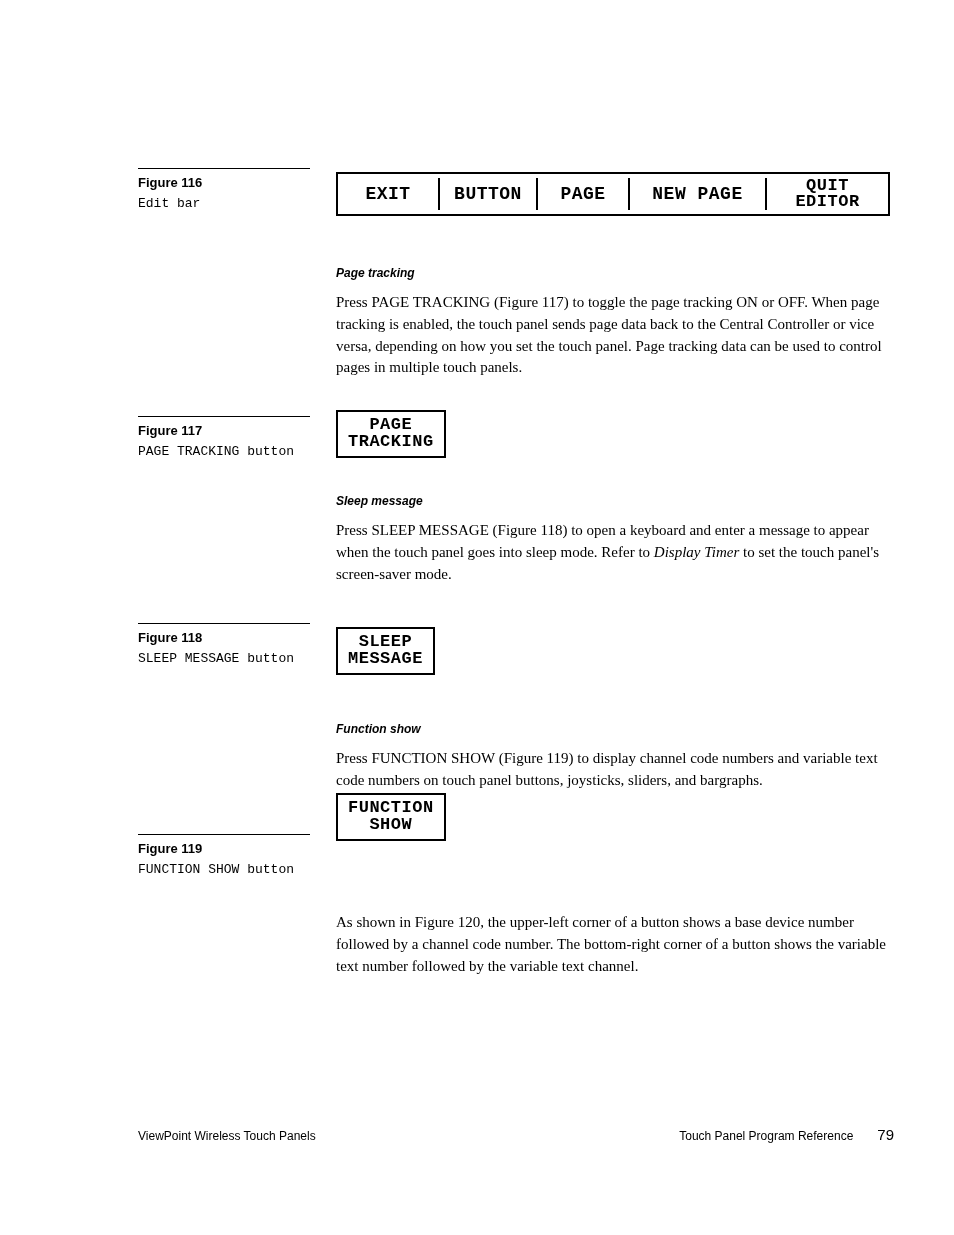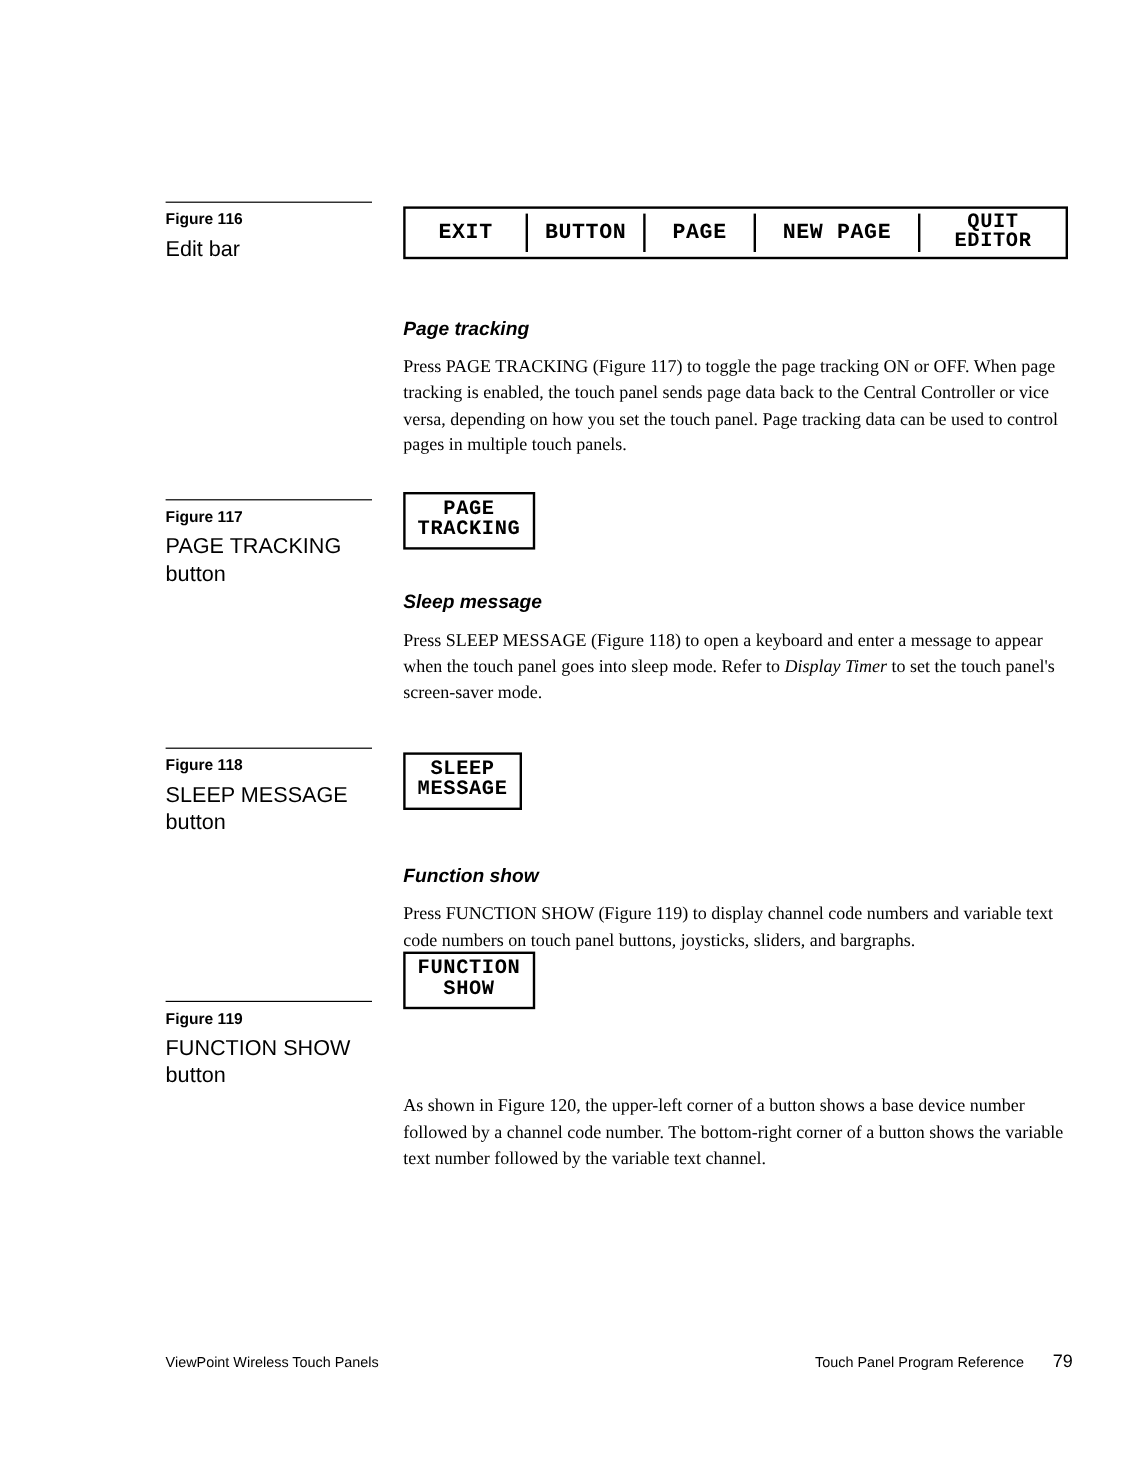--- a/index.html
+++ b/index.html
@@ -26,22 +26,22 @@
     border-top: 1.5px solid #000;
     margin: 0 0 6px 0;
   }
   .fig-title {
     font-family: Helvetica, Arial, sans-serif;
     font-weight: bold;
     font-size: 13px;
     margin-bottom: 6px;
   }
   .fig-caption {
-    font-family: Liberation Sans, sans-serif;
-    font-size: 18px;
+    font-family: Liberation Mono, monospace;
+    font-size: 13px;
     line-height: 1.3;
   }
   .main {
     position: absolute;
     left: 336px;
     width: 554px;
   }
   .editbar {
     display: flex;
     border: 2px solid #000;
@@ -74,21 +74,21 @@
     flex:1;
     flex-direction: column;
     line-height: 0.95;
     font-size:17px;
     text-align:right;
   }
   .section-heading {
     font-family: Helvetica, Arial, sans-serif;
     font-weight: bold;
     font-style: italic;
-    font-size: 16px;
+    font-size: 12px;
     margin: 0 0 12px 0;
   }
   .body-text {
     font-family: 'Palatino Linotype', 'Book Antiqua', Palatino, Georgia, serif;
     font-size: 15px;
     line-height: 1.45;
     margin: 0;
   }
   .pixel-button {
     display: inline-block;

